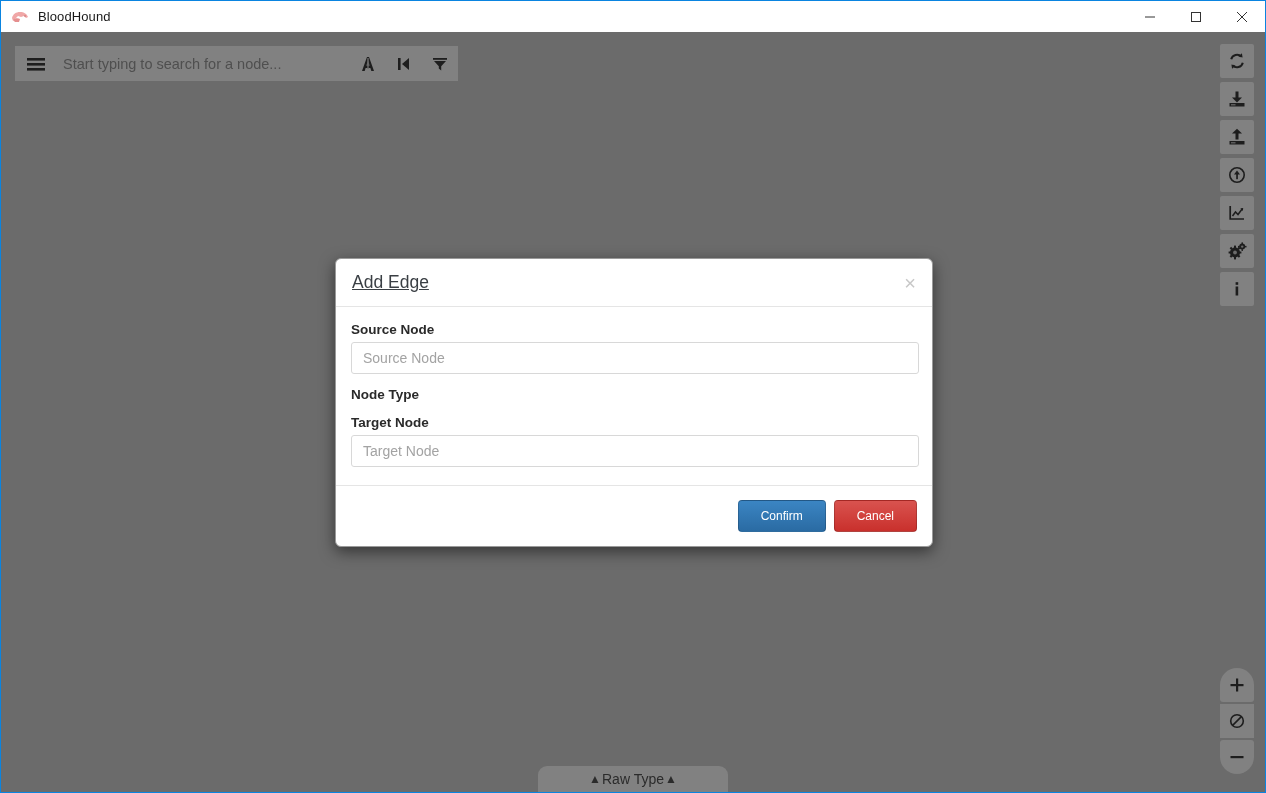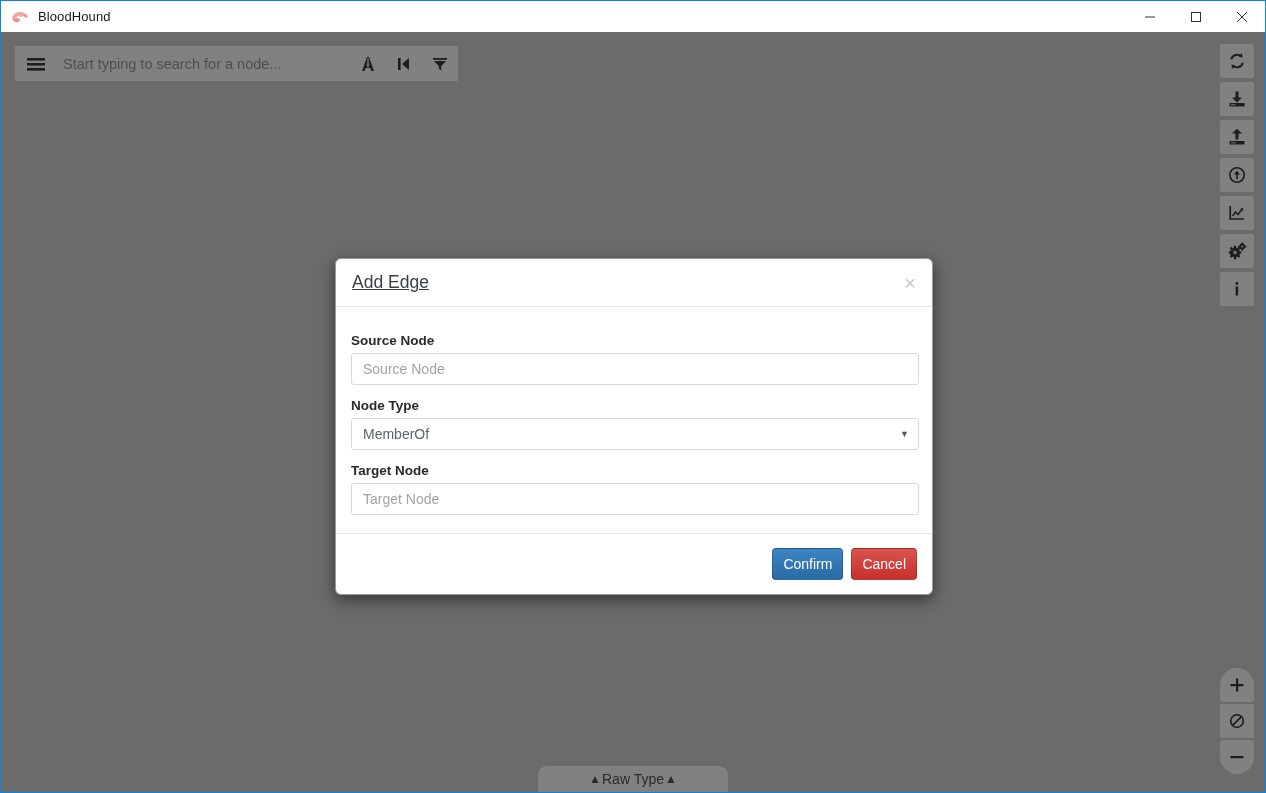--- a/index.html
+++ b/index.html
@@ -184,21 +184,21 @@
     line-height: 1;
     color: #c7c7c7;
     background: none;
     border: 0;
     cursor: pointer;
     font-family: "Liberation Sans", sans-serif;
   }
   #modal-body {
     padding: 15px 15px 18px 15px;
   }
-  .field { margin-bottom: 13px; margin-top: 11px; }
+  .field { margin-bottom: 13px; }
   .field:last-child { margin-bottom: 0; }
   .field-label {
     display: block;
     font-size: 13.5px;
     font-weight: bold;
     color: #2a2a2a;
     margin-bottom: 5px;
   }
   .field-input {
     width: 568px;
@@ -239,25 +239,25 @@
   }
   #modal-footer {
     border-top: 1px solid #e5e5e5;
     padding: 14px 15px;
     display: flex;
     justify-content: flex-end;
     gap: 8px;
   }
   .btn {
     height: 32px;
-    padding: 0 10px;
+    padding: 0 22px;
     border-radius: 4px;
     border: 1px solid rgba(0,0,0,.18);
     font-family: "Liberation Sans", sans-serif;
-    font-size: 14px;
+    font-size: 12px;
     color: #ffffff;
     cursor: pointer;
   }
   #btn-confirm { background: linear-gradient(#3b85c3, #2a6ba3); }
   #btn-cancel  { background: linear-gradient(#d9534f, #c9302c); }
 </style>
 </head>
 <body>
 
 <div id="window">
@@ -436,26 +436,20 @@
 
       <div id="modal-body">
 
         <div class="field">
           <label class="field-label">Source Node</label>
           <input class="field-input" type="text" placeholder="Source Node" style="">
         </div>
 
         <div class="field">
           <label class="field-label">Node Type</label>
-          <div class="field-select-wrap">
-            <select class="field-select">
-              <option>MemberOf</option>
-            </select>
-            <span class="select-caret">▼</span>
-          </div>
         </div>
 
         <div class="field">
           <label class="field-label">Target Node</label>
           <input class="field-input" type="text" placeholder="Target Node" style="">
         </div>
 
       </div>
 
       <div id="modal-footer">

